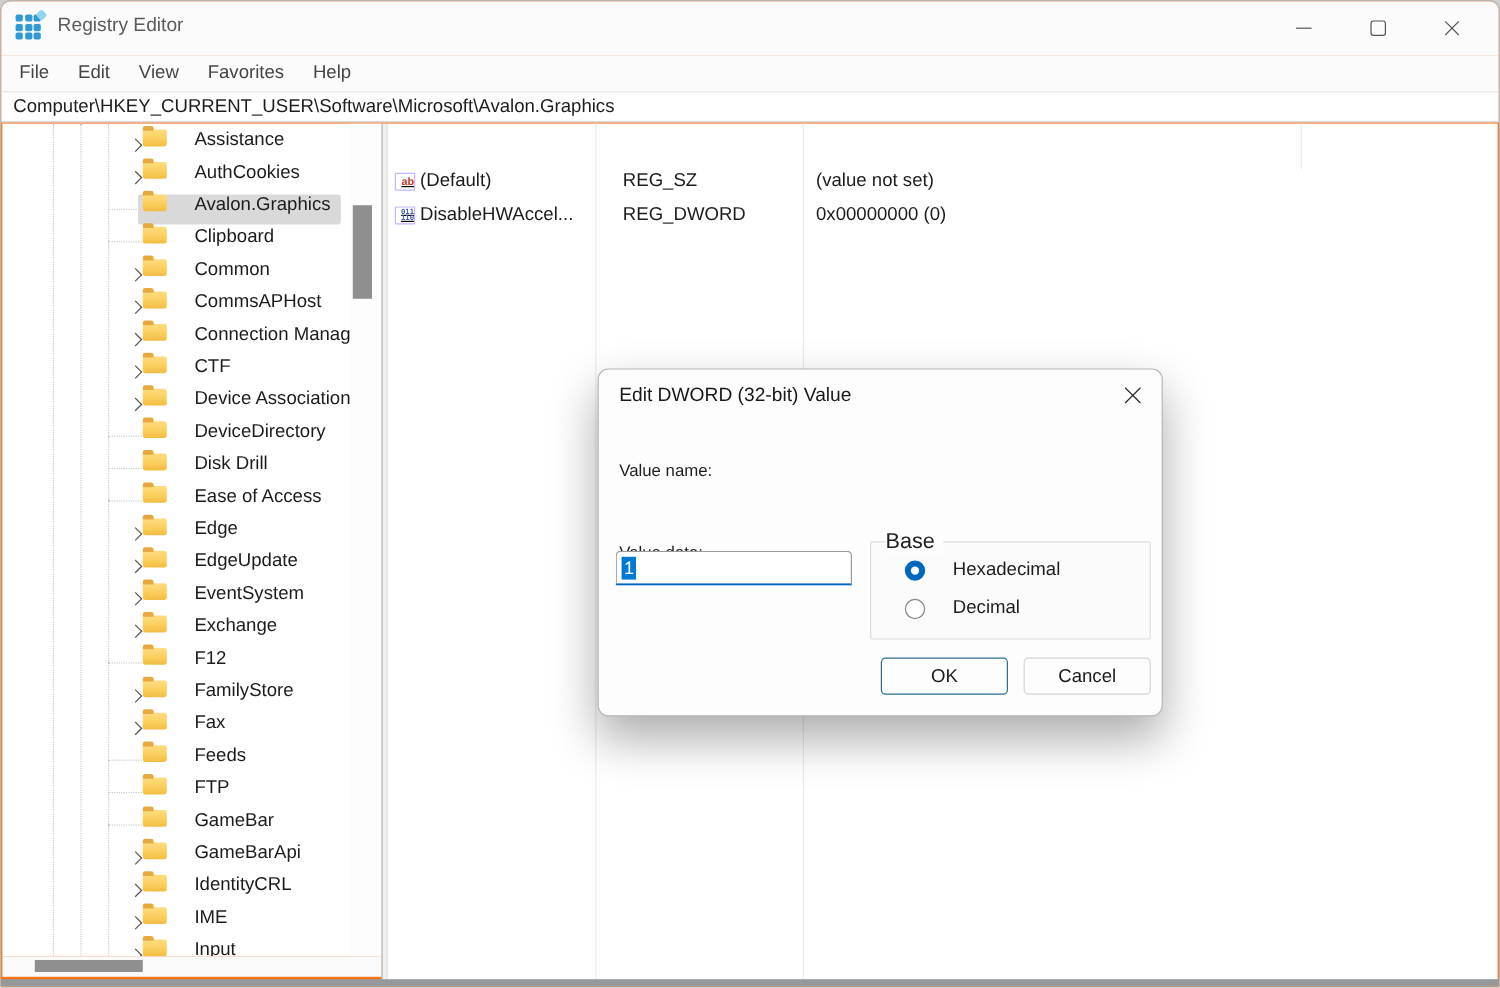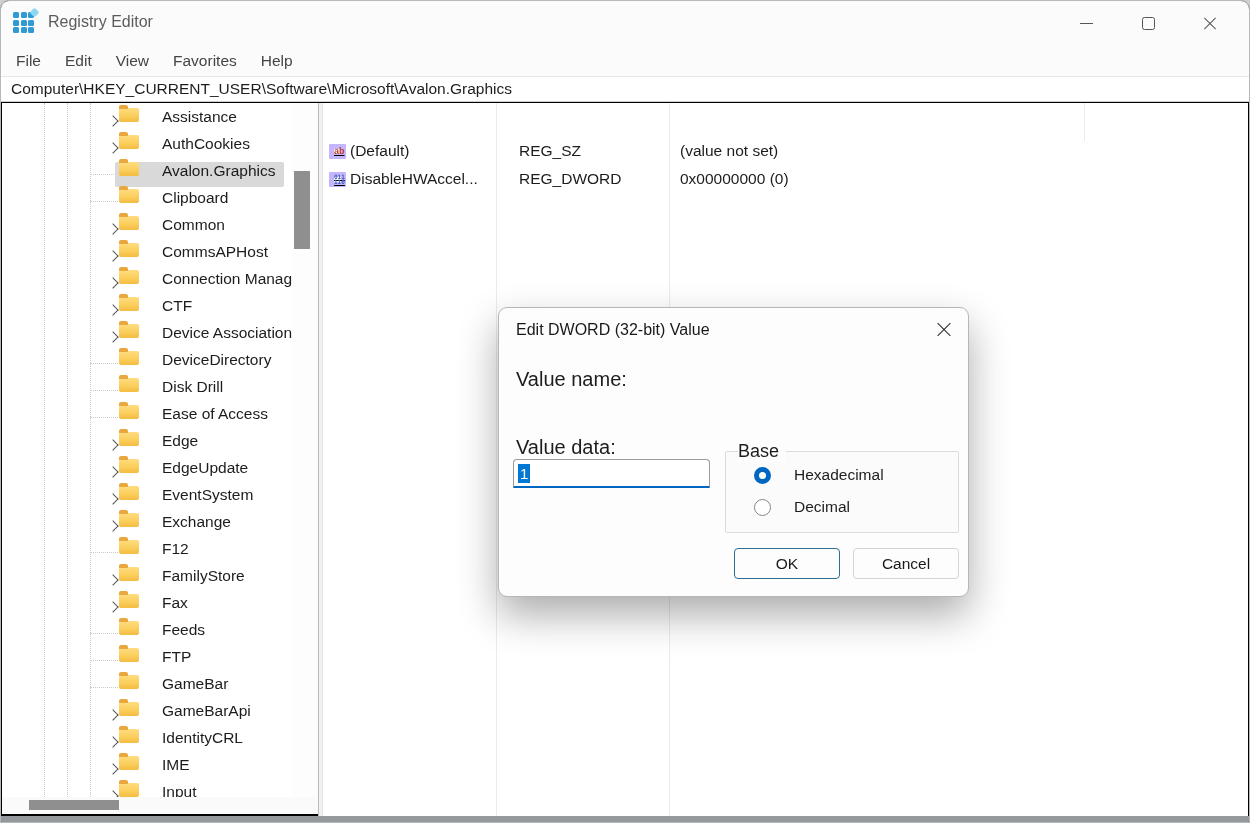--- a/index.html
+++ b/index.html
@@ -1,16 +1,16 @@
 <!DOCTYPE html>
 <html><head>
 <meta charset="utf-8">
 <style>
   html,body{margin:0;padding:0;background:#cfcfcf;font-family:"Liberation Sans",sans-serif;}
-  .window{position:relative;width:1250px;height:823px;background:#000000;border:1px solid #b4b9be;
+  .window{position:relative;width:1250px;height:823px;background:#f97316;border:1px solid #b4b9be;
           border-radius:9px 9px 2px 2px;overflow:hidden;box-sizing:border-box;}
   
   .titlebar{position:absolute;left:0;top:0;width:100%;height:45px;background:#fbfbfb;}
   .app-icon{position:absolute;left:12px;top:9px;width:24px;height:24px;}
   .app-icon .grid{position:absolute;left:0;top:2px;width:21px;height:21px;display:grid;
                   grid-template-columns:repeat(3,1fr);grid-template-rows:repeat(3,1fr);gap:1.5px;}
   .app-icon .grid i{background:#2f9ad3;border-radius:1.5px;}
   .app-icon .spark{position:absolute;right:-1px;top:-1px;width:7px;height:7px;background:#8ed6f2;
                    border-radius:2px;transform:rotate(45deg);}
   .win-title{position:absolute;left:47px;top:12px;font-size:16px;color:#5b5b5b;}
@@ -55,33 +55,33 @@
   .list-panel{position:absolute;left:322px;top:102px;right:1px;height:714px;background:#fff;}
   .col-sep{position:absolute;top:0;width:1px;background:#ebebeb;}
   .list-header{position:absolute;left:0;top:0;right:0;height:32px;display:flex;align-items:center;}
   .hdr-cell{font-size:15.5px;color:#2b2b2b;box-sizing:border-box;padding-left:8px;}
   .hdr-name{width:173px;} .hdr-type{width:173px;} .hdr-data{flex:1;padding-left:11px;}
   .list-row{position:absolute;left:0;right:0;height:28px;display:flex;align-items:center;}
   .cell-name{width:173px;display:flex;align-items:center;gap:4px;padding-left:6px;box-sizing:border-box;overflow:hidden;}
   .cell-type{width:173px;padding-left:23px;box-sizing:border-box;}
   .cell-data{flex:1;padding-left:11px;box-sizing:border-box;}
   .cell-text{font-size:15.5px;color:#1c1c1c;white-space:nowrap;}
-  .icon-reg{flex:none;width:17px;height:15px;background:#fff;border:5px solid #c4b5fd;box-sizing:border-box;
-            display:flex;flex-direction:column;align-items:flex-start;justify-content:center;border-radius:1px;text-decoration:underline;}
+  .icon-reg{flex:none;width:17px;height:15px;background:#fff;border:1px solid #c4b5fd;box-sizing:border-box;
+            display:flex;flex-direction:column;align-items:flex-end;justify-content:center;border-radius:1px;text-decoration:underline;}
   .icon-ab{color:#c0392b;font-weight:bold;font-size:9px;line-height:9px;}
   .icon-bin{color:#3d5fb8;font-weight:bold;font-size:6px;line-height:5.5px;font-family:"DejaVu Sans Mono",monospace;}
   .bottom-strip{position:absolute;left:0;bottom:0;width:100%;height:6px;background:#93999d;}
   
   .dialog{position:absolute;left:497px;top:306px;width:471px;height:290px;background:#fdfdfd;
           border:1px solid #b6b6b6;border-radius:9px;box-shadow:0 18px 40px rgba(0,0,0,.33);box-sizing:border-box;}
   .dlg-title{position:absolute;left:17px;top:13px;font-size:16px;color:#191919;}
   .dlg-close{position:absolute;right:16px;top:14px;width:16px;height:16px;}
   .dlg-close::before,.dlg-close::after{content:"";position:absolute;left:-1px;top:7px;width:18px;border-top:1.6px solid #2a2a2a;}
   .dlg-close::before{transform:rotate(45deg);} .dlg-close::after{transform:rotate(-45deg);}
-  .dlg-label{position:absolute;font-size:20px;color:#1d1d1d;}
+  .dlg-label{position:absolute;font-size:14px;color:#1d1d1d;margin-top:16px;}
   .valname-field{position:absolute;left:14px;top:83px;width:443px;height:27px;background:#f4f4f4;
                  border:1px solid #e2e2e2;border-radius:3px;display:flex;align-items:center;box-sizing:border-box;}
   .valname-field span{margin-left:8px;font-size:15.5px;color:#1d1d1d;}
   .valdata-input{position:absolute;left:14px;top:151px;width:197px;height:29px;background:#fff;
                  border:1px solid #9a9a9a;border-bottom:2.5px solid #0067c0;border-radius:4px 4px 1px 1px;
                  display:flex;align-items:center;box-sizing:border-box;}
   .text-selection{margin-left:4px;padding:0 2px;background:#0078d4;color:#fff;font-size:15px;line-height:19px;}
   .base-box{position:absolute;left:226px;top:143px;width:234px;height:82px;border:1px solid #dcdcdc;
             border-radius:2px;box-sizing:border-box;background:#fbfbfb;}
   .base-label{position:absolute;left:12px;top:-11px;background:#fdfdfd;padding-right:7px;font-size:18px;color:#1d1d1d;}

